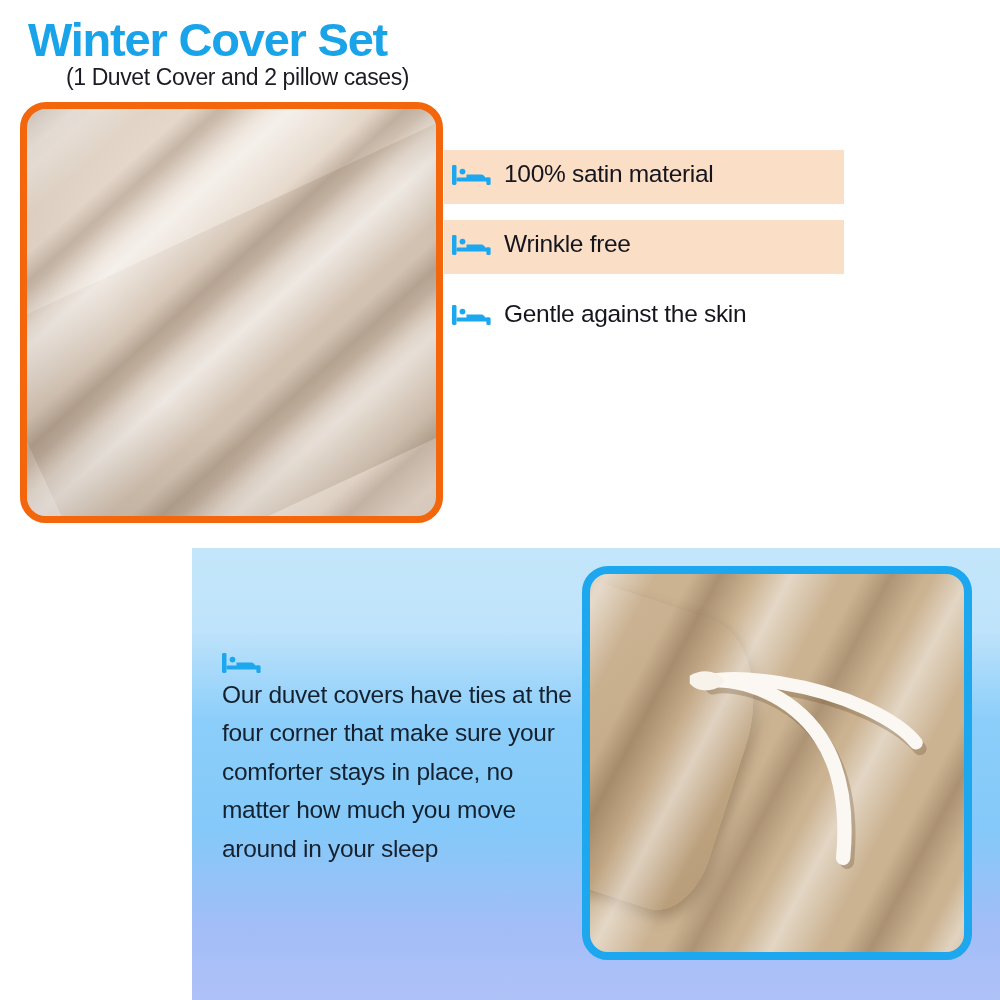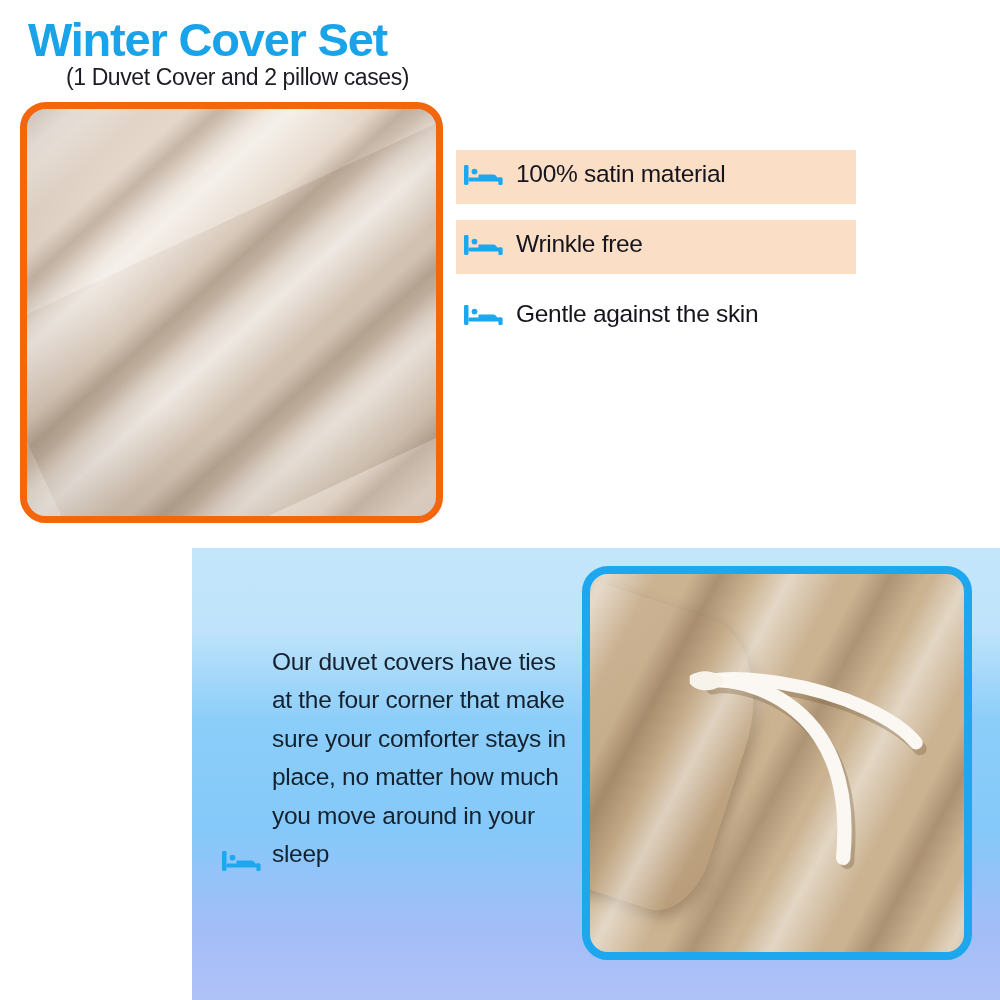--- a/index.html
+++ b/index.html
@@ -136,21 +136,21 @@
   }
   .satin-vignette {
     position: absolute;
     inset: 0;
     background: radial-gradient(ellipse at 58% 40%, rgba(0,0,0,0) 48%, rgba(90,70,52,0.16) 100%);
   }
 
   
   #feature-list {
     position: absolute;
-    left: 456px;
+    left: 444px;
     top: 150px;
     width: 400px;
   }
   .feature-row {
     display: flex;
     align-items: flex-start;
     min-height: 54px;
     padding: 8px 10px 8px 8px;
     box-sizing: border-box;
     margin-bottom: 16px;
@@ -185,21 +185,22 @@
       #84C9F9 62%,
       #A3BDF7 84%,
       #AFC2F8 100%);
   }
   #tie-description {
     position: absolute;
     left: 30px;
     top: 95px;
     width: 350px;
     display: flex;
-    align-items: flex-end;
+    align-items: flex-start;
+    flex-direction: column;
   }
   #tie-description .bed-icon {
     margin-top: 7px;
     margin-right: 10px;
   }
   #tie-description-text {
     font-size: 24.5px;
     line-height: 1.57;
     color: #15212e;
     letter-spacing: -0.3px;

